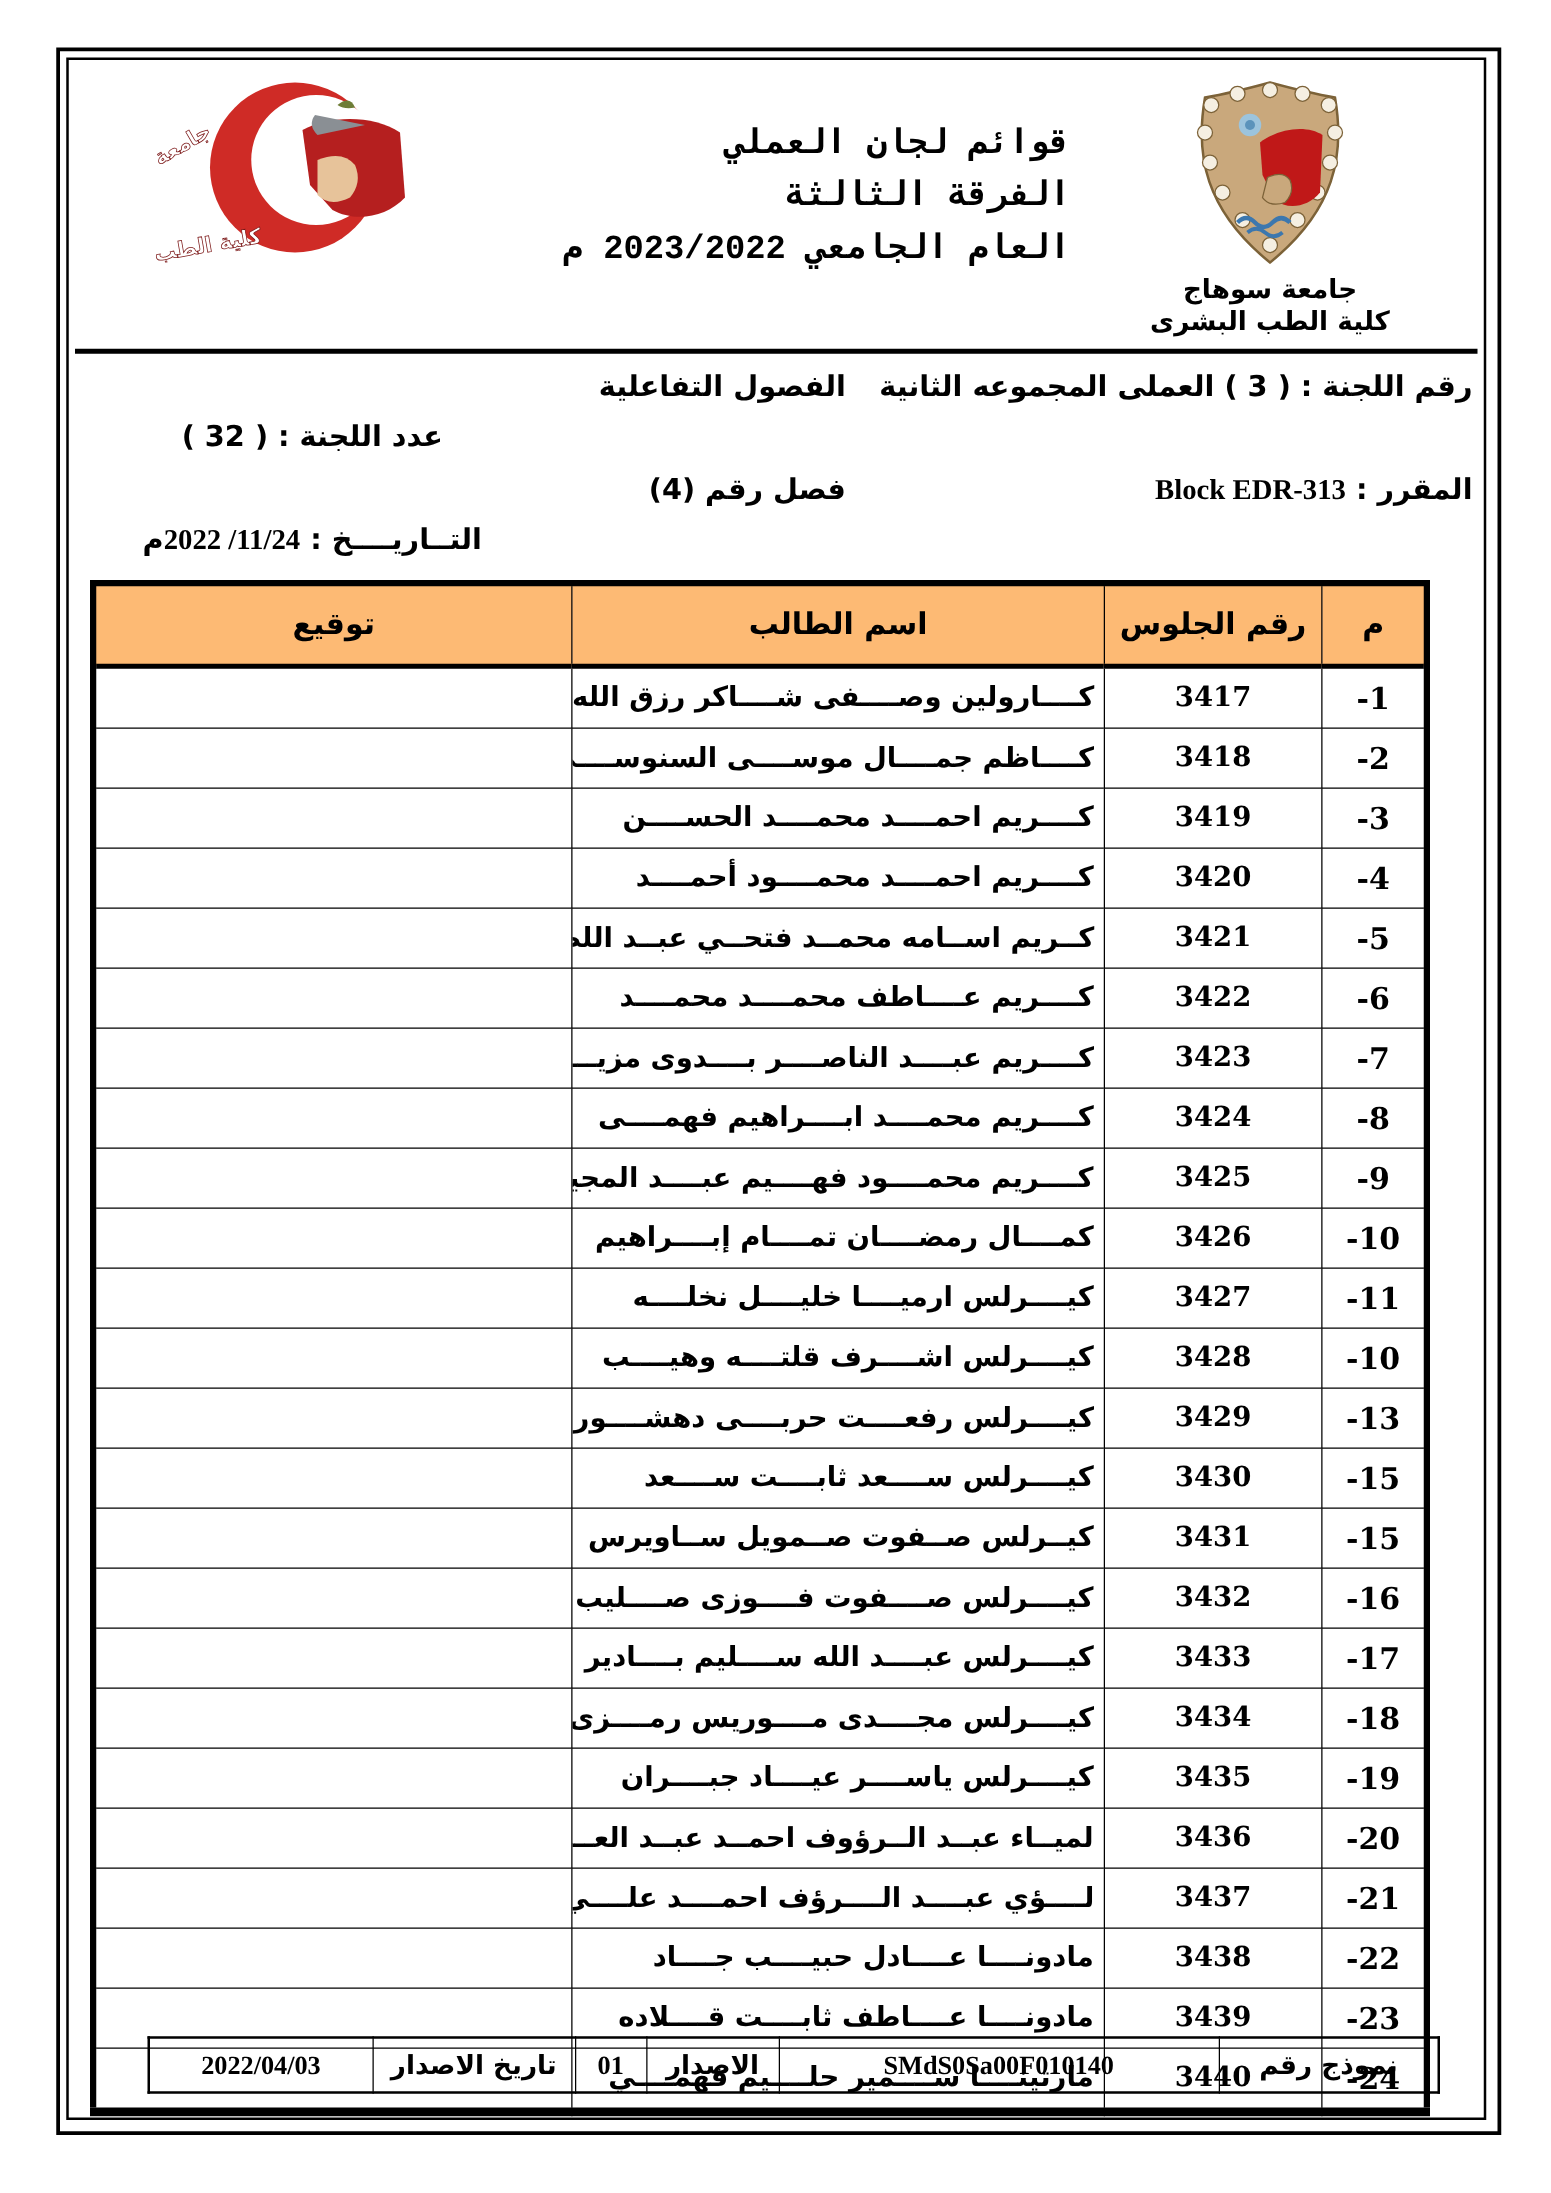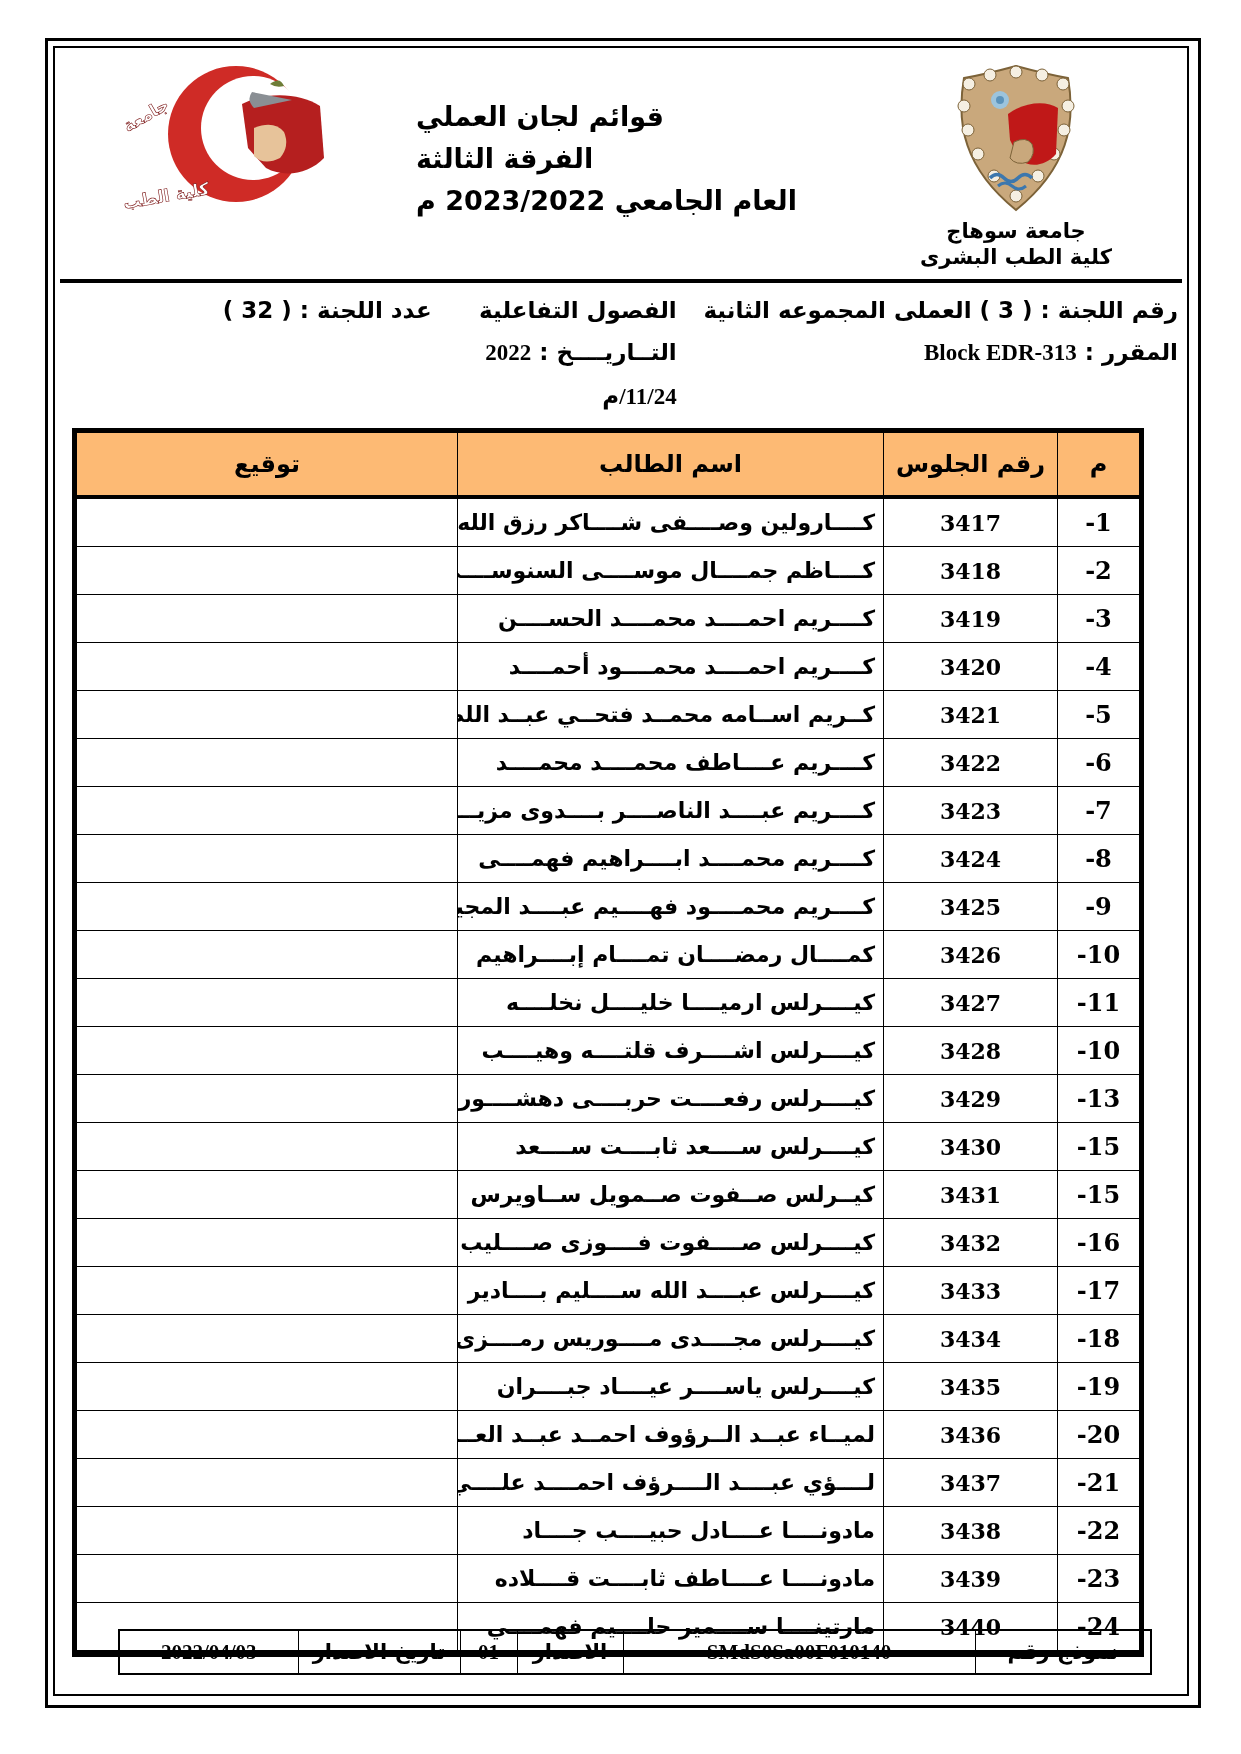--- a/index.html
+++ b/index.html
@@ -6,32 +6,32 @@
   html,body{margin:0;padding:0;background:#ffffff;}
   .page{position:relative;width:1241px;height:1754px;background:#fff;overflow:hidden;
         font-family:"DejaVu Sans",sans-serif;font-weight:bold;color:#000;}
   .frame-outer{position:absolute;left:45px;top:38px;width:1150px;height:1664px;border:3px solid #000;}
   .frame-inner{position:absolute;left:53px;top:46px;width:1132px;height:1646px;border:2px solid #000;}
   .content{position:absolute;left:60px;top:52px;width:1122px;}
 
   
   .header{display:flex;align-items:flex-start;padding:10px 6px 0 6px;}
   .hdr-right{width:320px;text-align:center;}
-  .hdr-center{flex:1;text-align:left;padding-top:34px;}
+  .hdr-center{flex:1;text-align:right;padding-top:34px;font-family:Liberation Mono, monospace;}
   .hdr-left{width:350px;text-align:center;}
   .title-line{font-size:27px;line-height:1.55;}
   .uni-line{font-size:21px;line-height:1.25;}
   .dept-line{font-size:22px;margin-top:2px;}
   .rule{height:4px;background:#000;margin:8px 0 6px 0;}
 
   
   .info{display:grid;grid-template-columns:45% 22% 33%;font-size:23px;line-height:1.85;padding:0 4px;}
   .info-right{text-align:right;}
   .info-center{text-align:right;}
-  .info-left{text-align:right;padding-left:4px;}
+  .info-left{text-align:center;padding-left:4px;margin-top:40px;}
   .latin{direction:ltr;unicode-bidi:embed;font-family:"Liberation Serif","DejaVu Serif",serif;font-weight:bold;}
 
   
   table.roster{border-collapse:collapse;table-layout:fixed;width:1067px;margin:10px 38px 0 auto;
                border:5px solid #000;border-bottom-width:7px;box-shadow:inset 0 0 0 1px #fff;}
   table.roster th{background:#fdba74;border:1px solid #000;border-bottom:4px solid #000;height:58px;
                   font-size:24px;line-height:1.1;padding:2px;}
   table.roster td{border:1px solid #000;height:47px;padding:0 8px;}
   td.c-idx{text-align:center;font-family:"DejaVu Serif",serif;font-size:24px;}
   td.c-seat{text-align:center;font-family:"DejaVu Serif",serif;font-size:22px;}
@@ -112,20 +112,21 @@
 
     <div class="info">
       <div class="info-right">رقم اللجنة : ( 3 ) العملى المجموعه الثانية</div>
       <div class="info-center">الفصول التفاعلية</div>
       <div class="info-left">عدد اللجنة : ( 32 )</div>
 
       <div class="info-right">
         <span>المقرر :</span>
         <span class="latin">Block EDR-313</span>
       </div>
+      <div class="info-center">فصل رقم (4)</div>
       <div class="info-left">
         <span>التــاريــــخ :</span>
         <span class="latin">2022 /11/24</span><span>م</span>
       </div>
     </div>
 
     <table class="roster">
       <colgroup>
         <col style="width:84px">
           <col style="width:174px">

